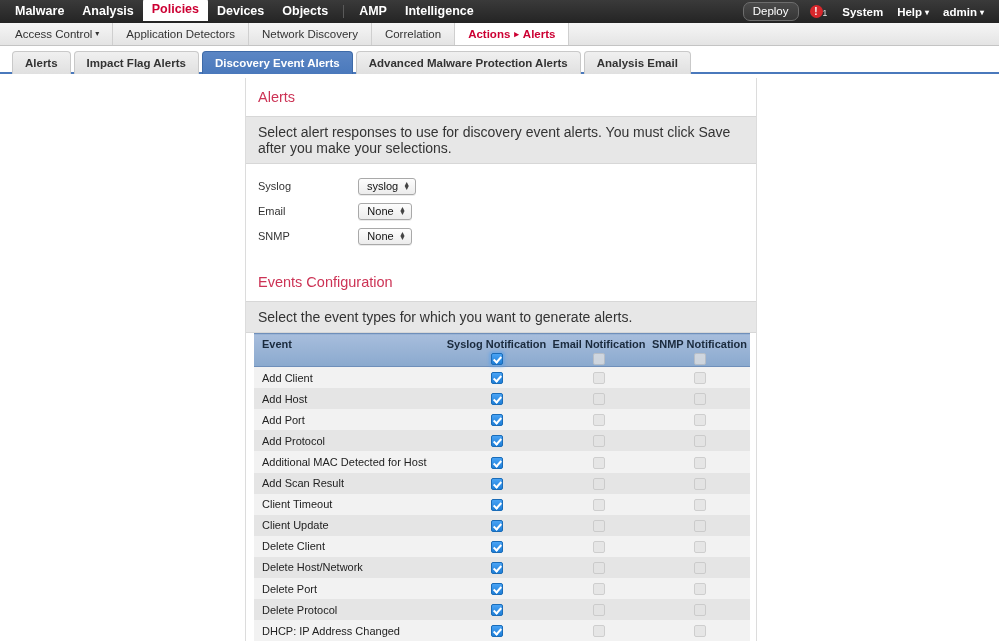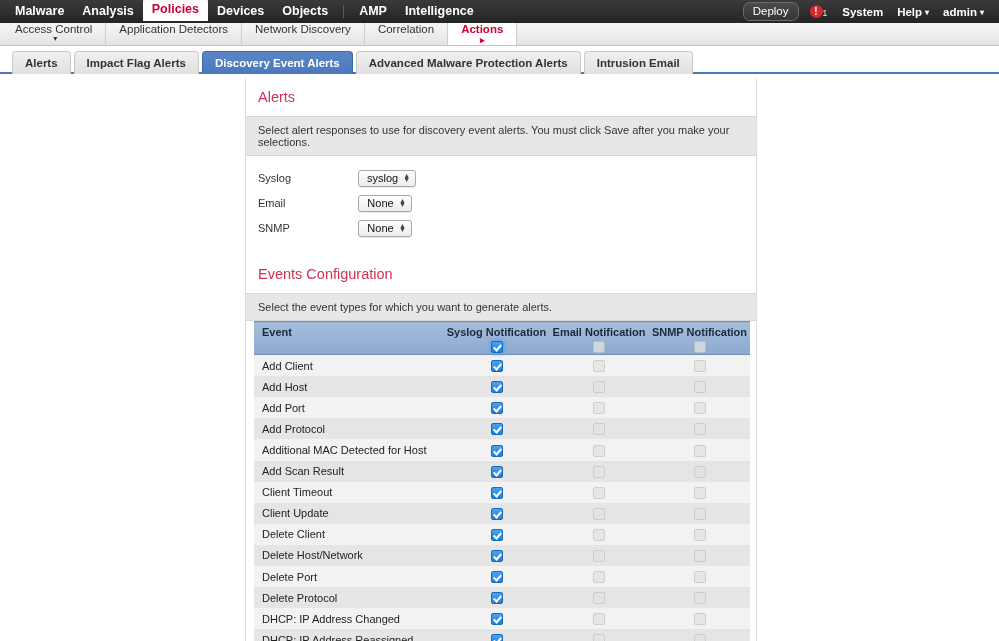--- a/index.html
+++ b/index.html
@@ -105,21 +105,20 @@
     padding-left: 2px;
   }
   .sub-item {
     font-size: 11.5px;
     color: #333333;
     padding: 0 13px;
     display: flex; align-items: center;
     border-right: 1px solid #cfcfcf;
     cursor: pointer;
     white-space: nowrap;
-    flex-direction: column;
   }
   .sub-item.active {
     color: #cc0033;
     font-weight: bold;
     background: #ffffff;
     border-right: 1px solid #cfcfcf;
   }
   .sub-arrow { margin: 0 4px; font-size: 9px; }
 
   
@@ -176,21 +175,21 @@
     font-size: 14.5px;
     padding: 11px 12px 11px 12px;
     background: #ffffff;
     font-weight: normal;
     margin: 0;
   }
   .sect-desc {
     background: #e7e7e7;
     border-top: 1px solid #d7d7d7;
     border-bottom: 1px solid #d7d7d7;
-    font-size: 11px;
+    font-size: 14px;
     color: #333333;
     padding: 7px 12px;
   }
   .form-rows { padding: 10px 0 14px 0; }
   .form-row {
     display: flex;
     align-items: center;
     height: 24px;
     padding: 0 12px;
     margin-bottom: 1px;
@@ -339,21 +338,21 @@
     <span>Alerts</span>
   </div>
 </div>
 
 <div id="tabbar-wrap">
   <div id="tabbar">
       <div class="tab">Alerts</div>
       <div class="tab">Impact Flag Alerts</div>
       <div class="tab active">Discovery Event Alerts</div>
       <div class="tab">Advanced Malware Protection Alerts</div>
-      <div class="tab">Intrusion Email</div>
+      <div class="tab">Analysis Email</div>
     </div>
   <div id="tab-underline"></div>
 </div>
 
 <div id="content">
   <div id="panel">
 
     <h2 class="sect-title">Alerts</h2>
     <div class="sect-desc">Select alert responses to use for discovery event alerts. You must click Save after you make your selections.</div>
     <div class="form-rows" id="alert-form-rows">

